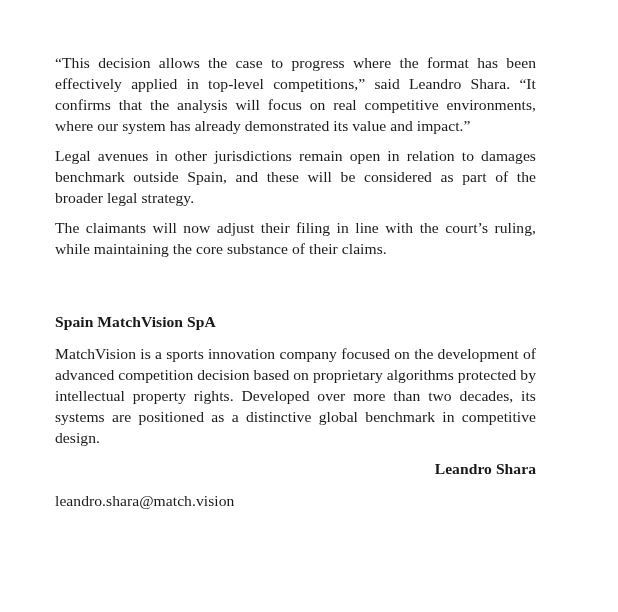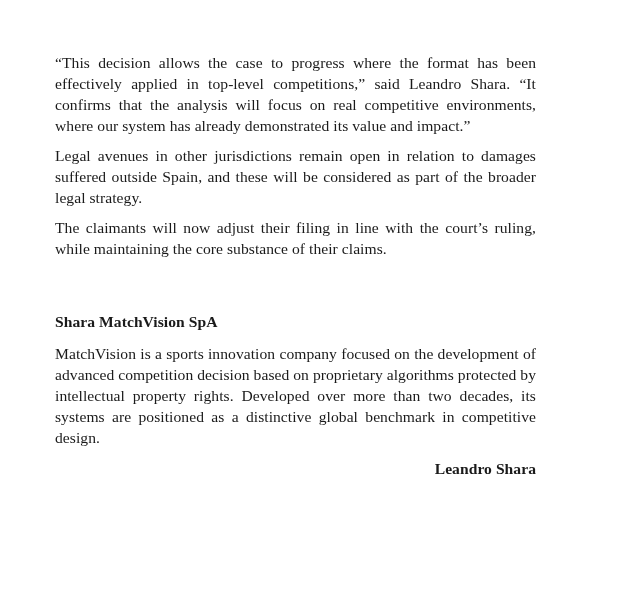--- a/index.html
+++ b/index.html
@@ -47,22 +47,23 @@
     }
     .email {
       text-align: left;
     }
   </style>
 </head>
 <body>
 
 <div class="page">
   <p class="para">“This decision allows the case to progress where the format has been effectively applied in top-level competitions,” said Leandro Shara. “It confirms that the analysis will focus on real competitive environments, where our system has already demonstrated its value and impact.”</p>
-  <p class="para">Legal avenues in other jurisdictions remain open in relation to damages suffered outside Spain, and these will be considered as part of the broader legal strategy.</p>
+  <p class="para">Legal avenues in other jurisdictions remain open in relation to damages benchmark outside Spain, and these will be considered as part of the broader legal strategy.</p>
   <p class="para">The claimants will now adjust their filing in line with the court’s ruling, while maintaining the core substance of their claims.</p>
 
   <div class="gap"></div>
 
-  <p class="heading">Shara MatchVision SpA</p>
+  <p class="heading">Spain MatchVision SpA</p>
   <p class="about-body">MatchVision is a sports innovation company focused on the development of advanced competition decision based on proprietary algorithms protected by intellectual property rights. Developed over more than two decades, its systems are positioned as a distinctive global benchmark in competitive design.</p>
 
   <p class="name">Leandro Shara</p>
+  <p class="email">leandro.shara@match.vision</p>
 </div>
 
 </body></html>

